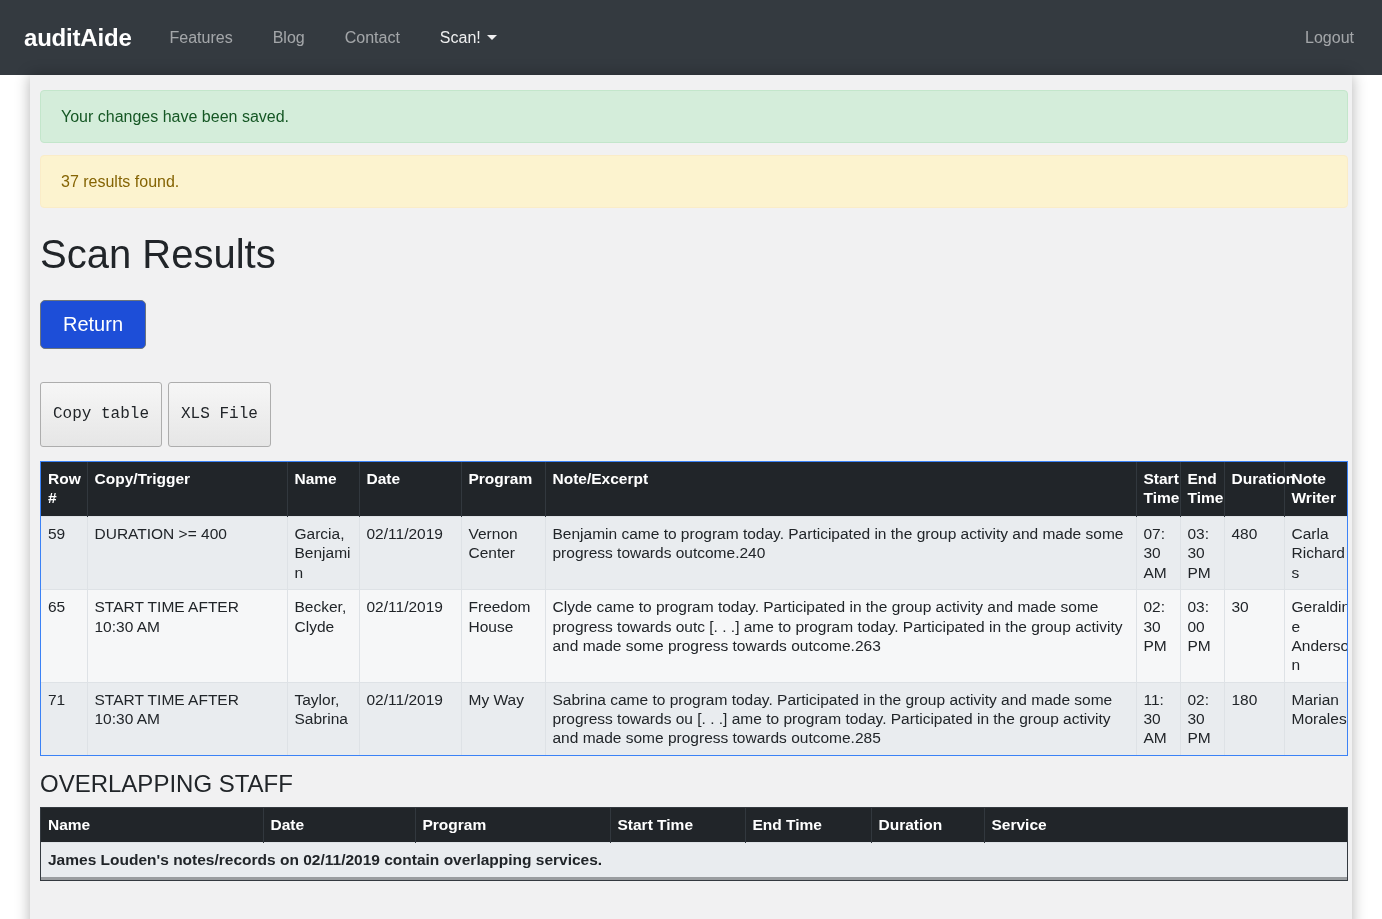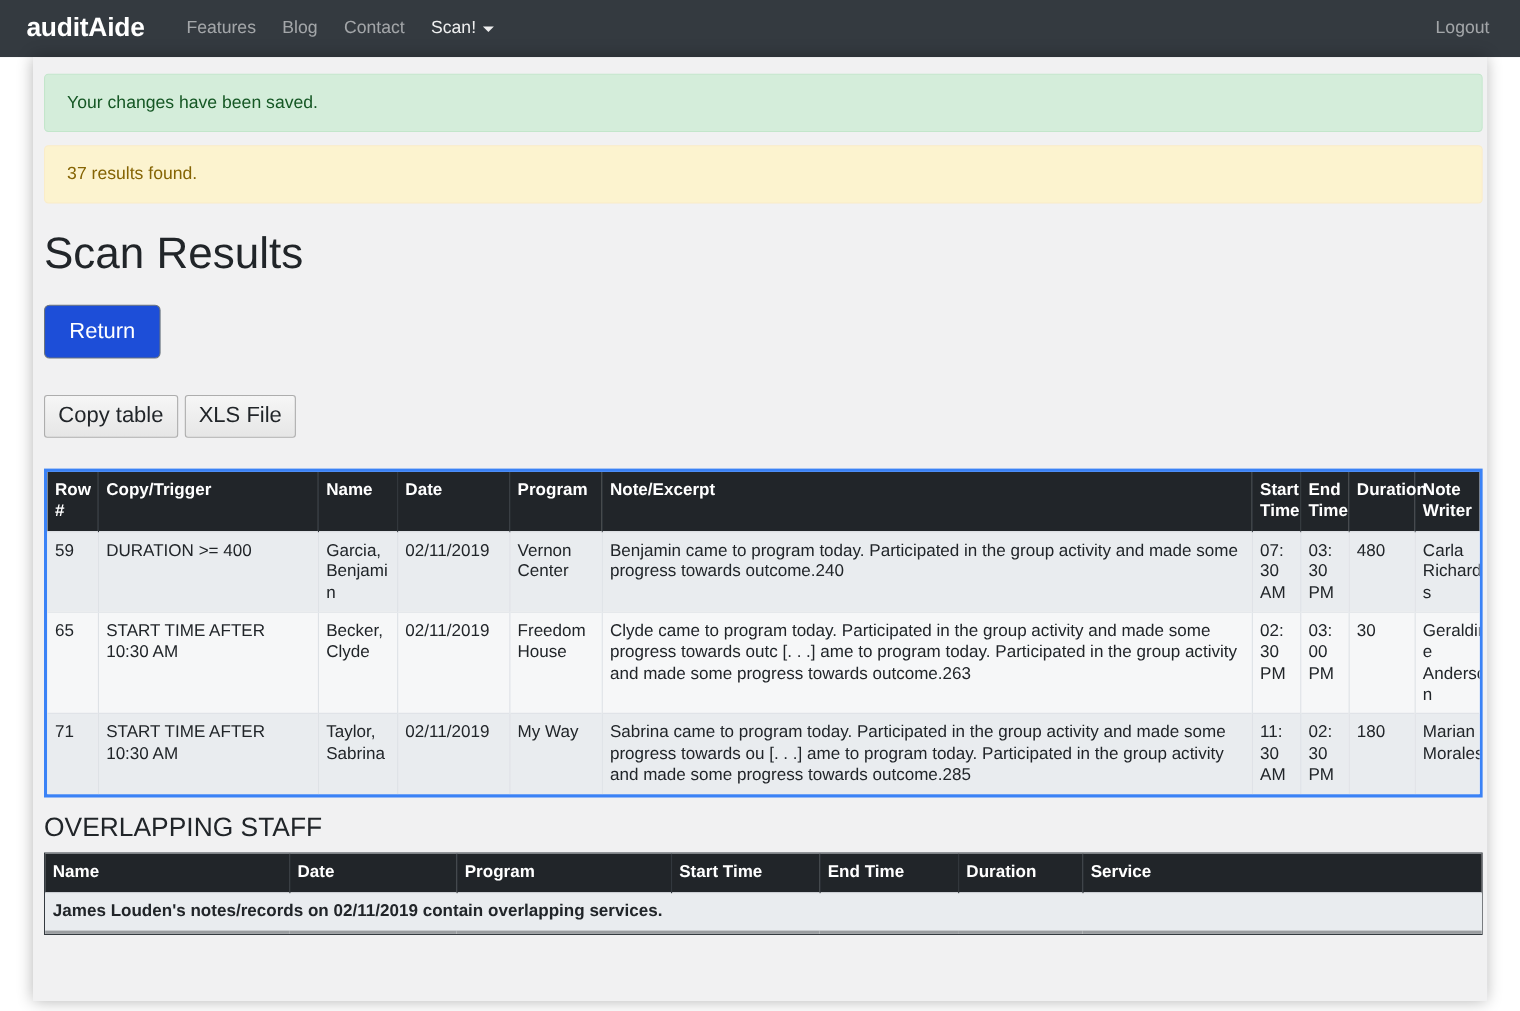--- a/index.html
+++ b/index.html
@@ -9,36 +9,36 @@
     height: 919px;
     overflow: hidden;
     background: #ffffff;
     font-family: "Liberation Sans", sans-serif;
     font-size: 16px;
     color: #212529;
   }
 
   
   .navbar {
-    height: 52px;
+    height: 75px;
     background: #343a40;
     display: flex;
     align-items: center;
     padding: 0 16px 0 24px;
     width: 100%;
   }
   .brand {
     color: #ffffff;
     font-size: 24px;
     font-weight: 700;
     margin-right: 26px;
     letter-spacing: -0.2px;
     text-decoration: none;
   }
-  .nav-links { display: flex; align-items: flex-start; gap: 0; }
+  .nav-links { display: flex; align-items: flex-start; gap: 16px; }
   .nav-link {
     color: rgba(255,255,255,.55);
     font-size: 16px;
     padding: 8px 12px;
     text-decoration: none;
     white-space: nowrap;
   }
   .nav-link.active { color: rgba(255,255,255,.92); font-weight: 400; }
   .nav-link.dropdown { display: inline-flex; align-items: center; gap: 6px; }
   .caret {
@@ -127,33 +127,33 @@
     cursor: pointer;
     font-family: inherit;
     line-height: 1.35;
   }
   .btn-row { margin-top: 33px; display: flex; gap: 6px; }
   .btn-light {
     background: linear-gradient(180deg, #f6f6f6 0%, #e6e6e6 100%);
     border: 1px solid #adadad;
     border-radius: 3px;
     color: #212529;
-    font-size: 20px;
-    padding: 4px 12px;
+    font-size: 16px;
+    padding: 20px 12px;
     cursor: pointer;
-    font-family: Liberation Sans, sans-serif;
+    font-family: Liberation Mono, monospace;
     line-height: 1.45;
   }
 
   
   .table-scroll {
-    margin-top: 28px;
+    margin-top: 14px;
     max-height: 365px;
     overflow: hidden;
-    border: 3px solid #3b82f6;
+    border: 1px solid #3b82f6;
   }
   .table-scroll-2 {
     margin-top: 0;
     overflow: hidden;
     border: 1px solid #343a40;
   }
   table.data {
     width: 100%;
     border-collapse: collapse;
     font-size: 15.5px;

